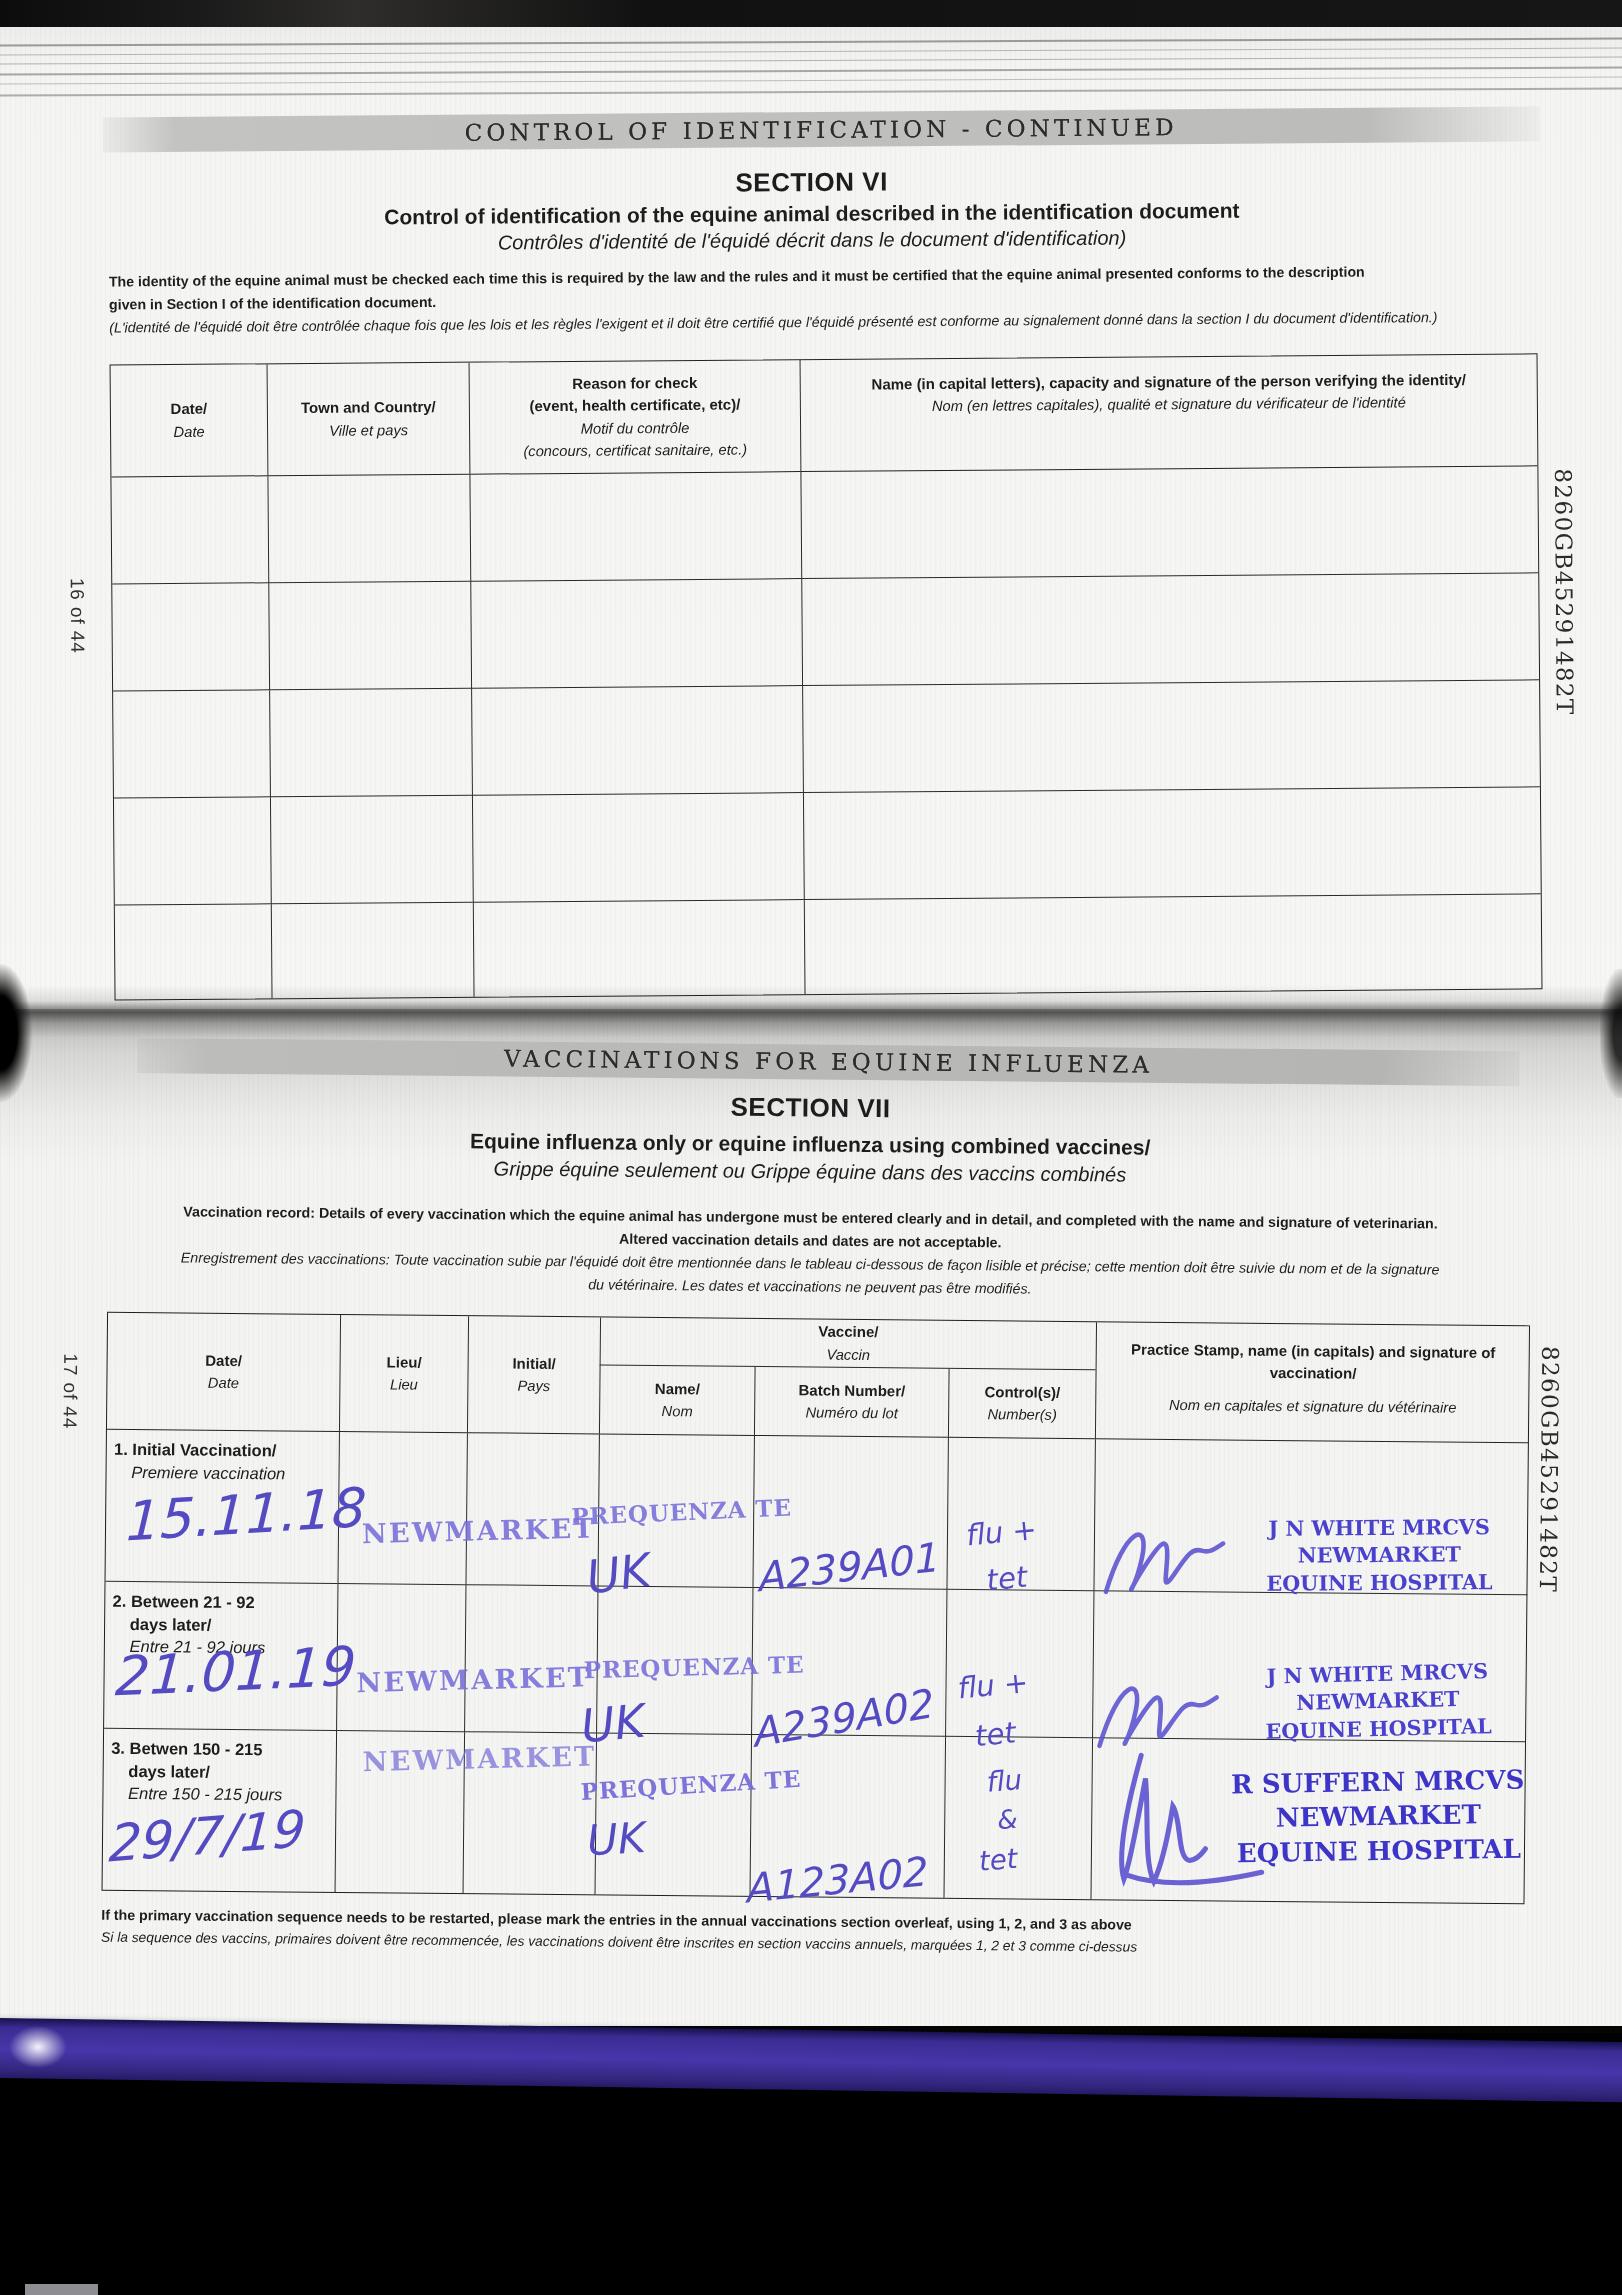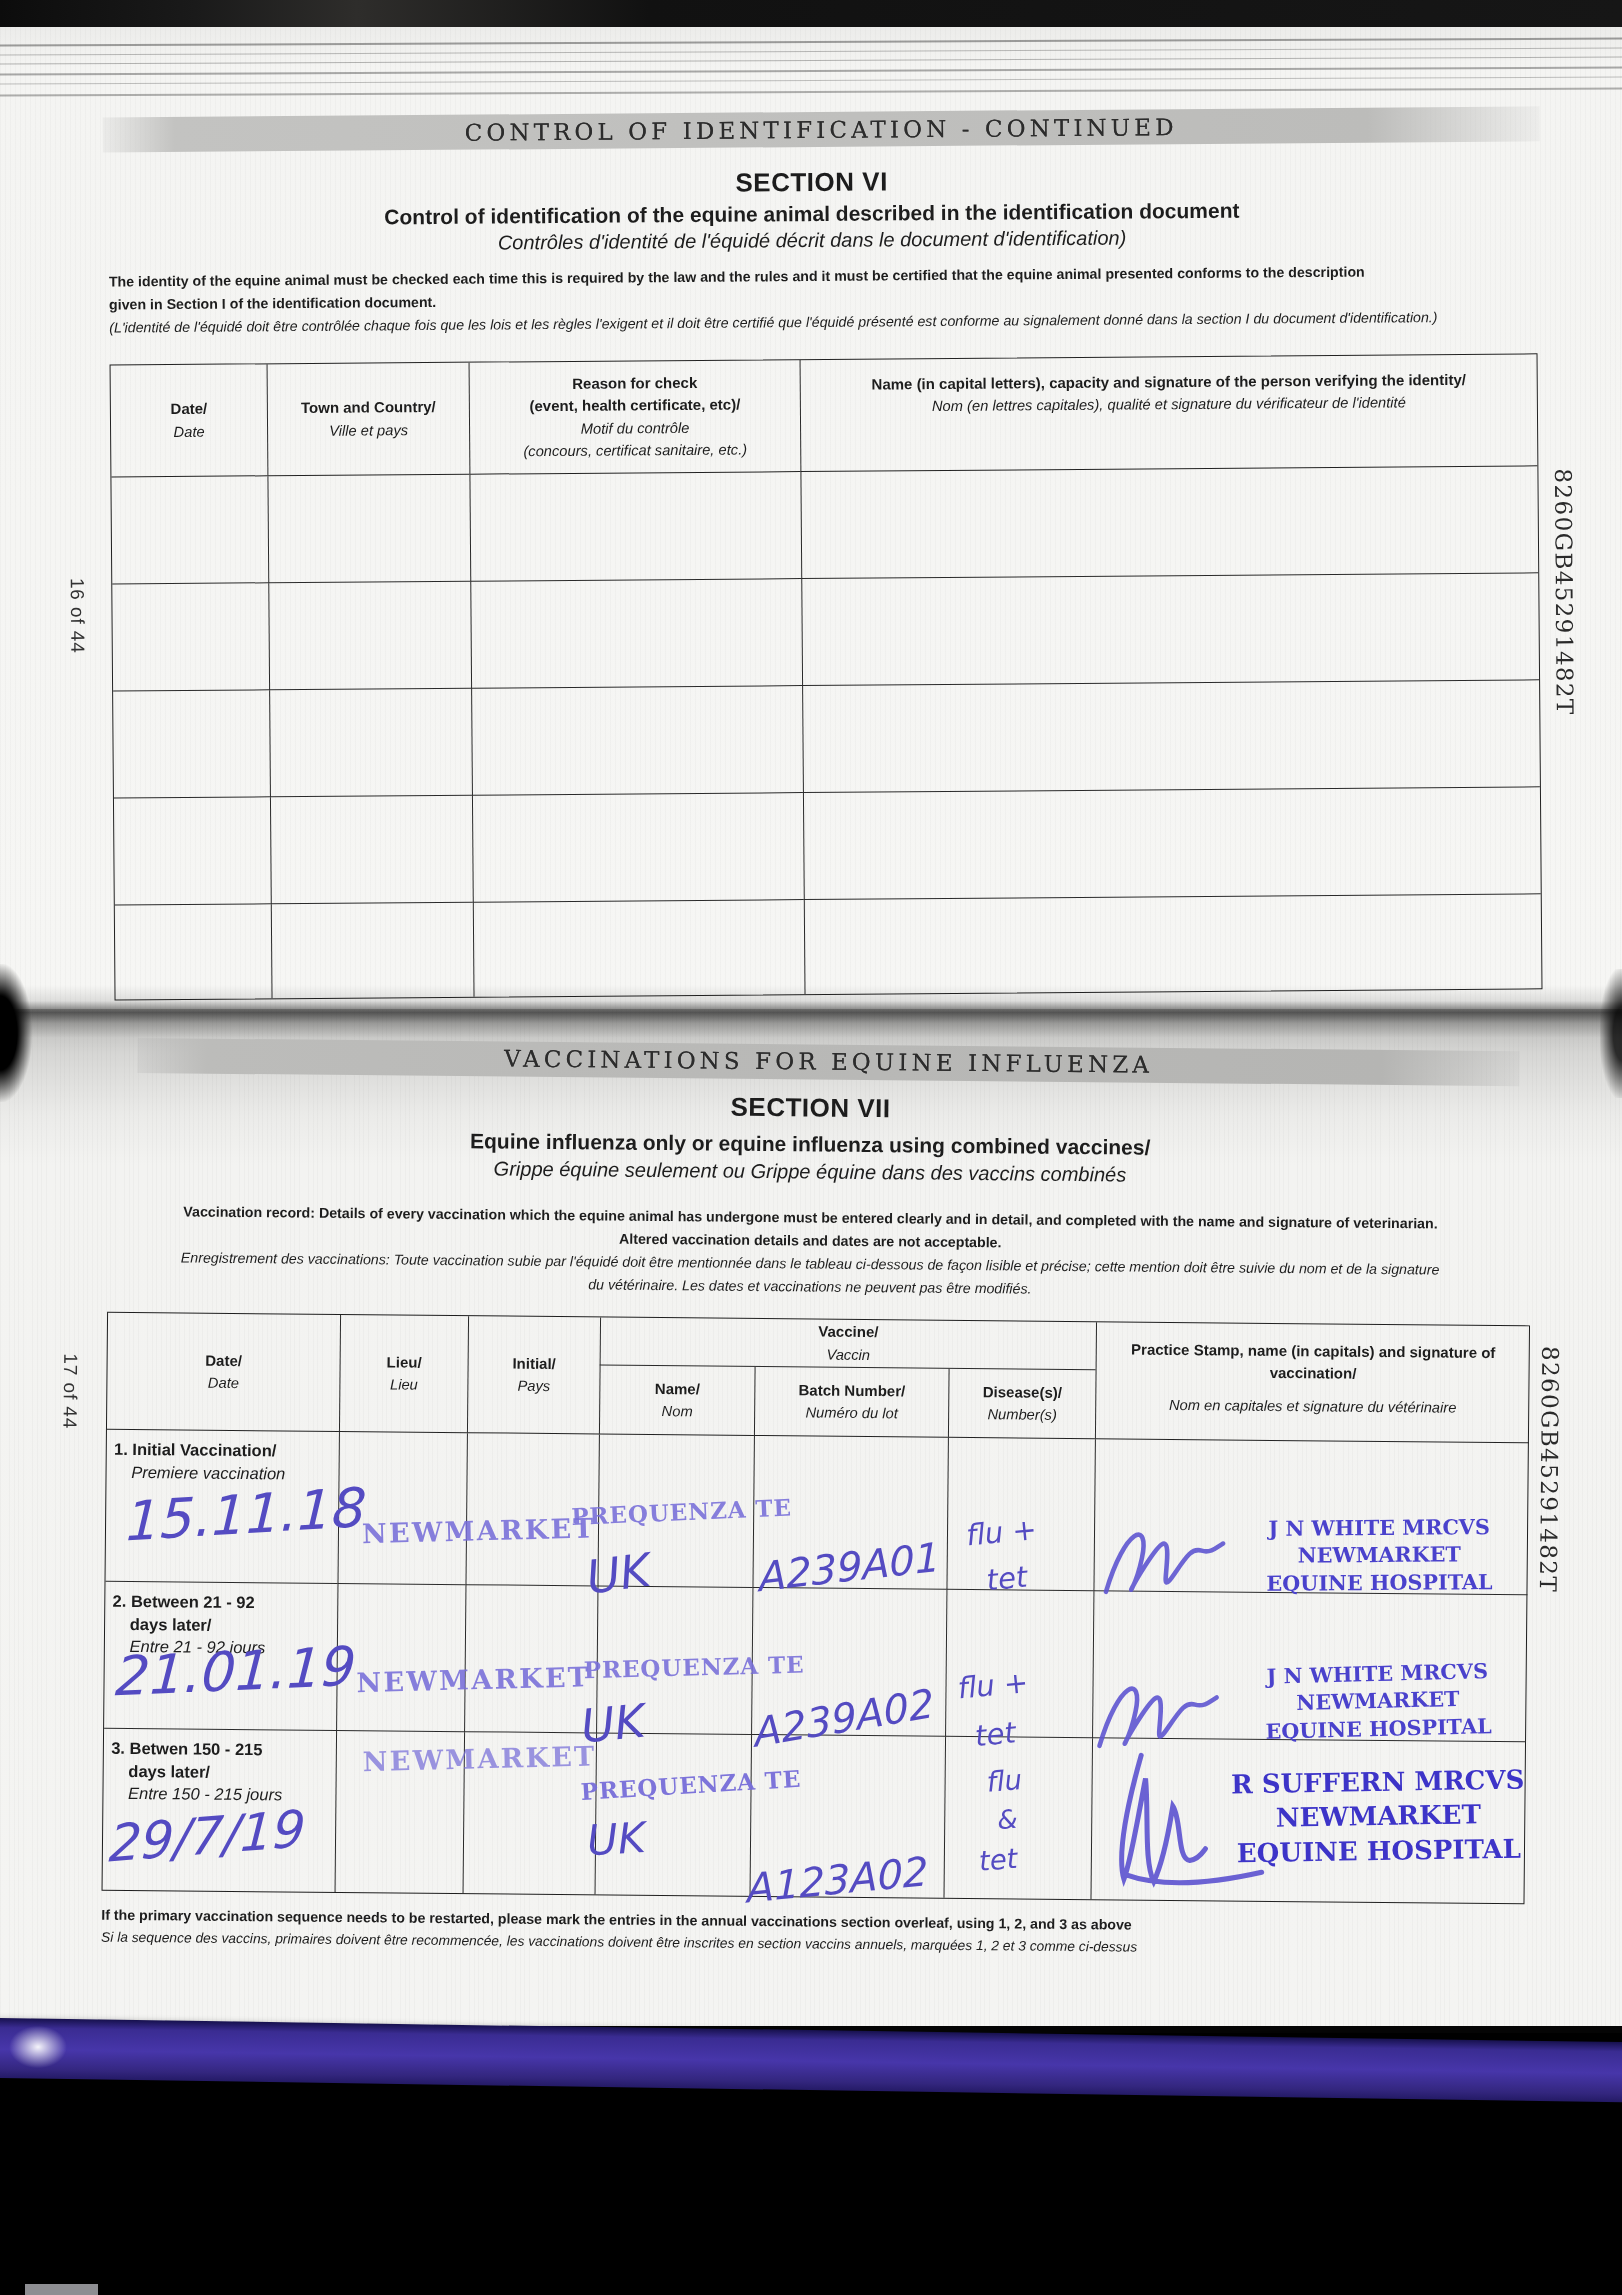--- a/index.html
+++ b/index.html
@@ -180,21 +180,21 @@
         </div>
         <div class="hc hb" style="grid-area:2/4/3/5;">
           <span class="th-b">Name/</span>
           <span class="th-i">Nom</span>
         </div>
         <div class="hc hb" style="grid-area:2/5/3/6;">
           <span class="th-b">Batch Number/</span>
           <span class="th-i">Numéro du lot</span>
         </div>
         <div class="hc hb" style="grid-area:2/6/3/7;">
-          <span class="th-b">Disease(s)/</span>
+          <span class="th-b">Control(s)/</span>
           <span class="th-i">Number(s)</span>
         </div>
         <div class="hc hb" style="grid-area:1/7/3/8;justify-content:flex-start;padding-top:15.6px;">
           <span class="th-b">Practice Stamp, name (in capitals) and signature of</span>
           <span class="th-b">vaccination/</span>
           <span class="th-i" style="margin-top:10px;">Nom en capitales et signature du vétérinaire</span>
         </div>
 
         <div class="vb nl rowlab" style="grid-area:3/1/4/2;">
           <div class="rl-b">1. Initial Vaccination/</div>

